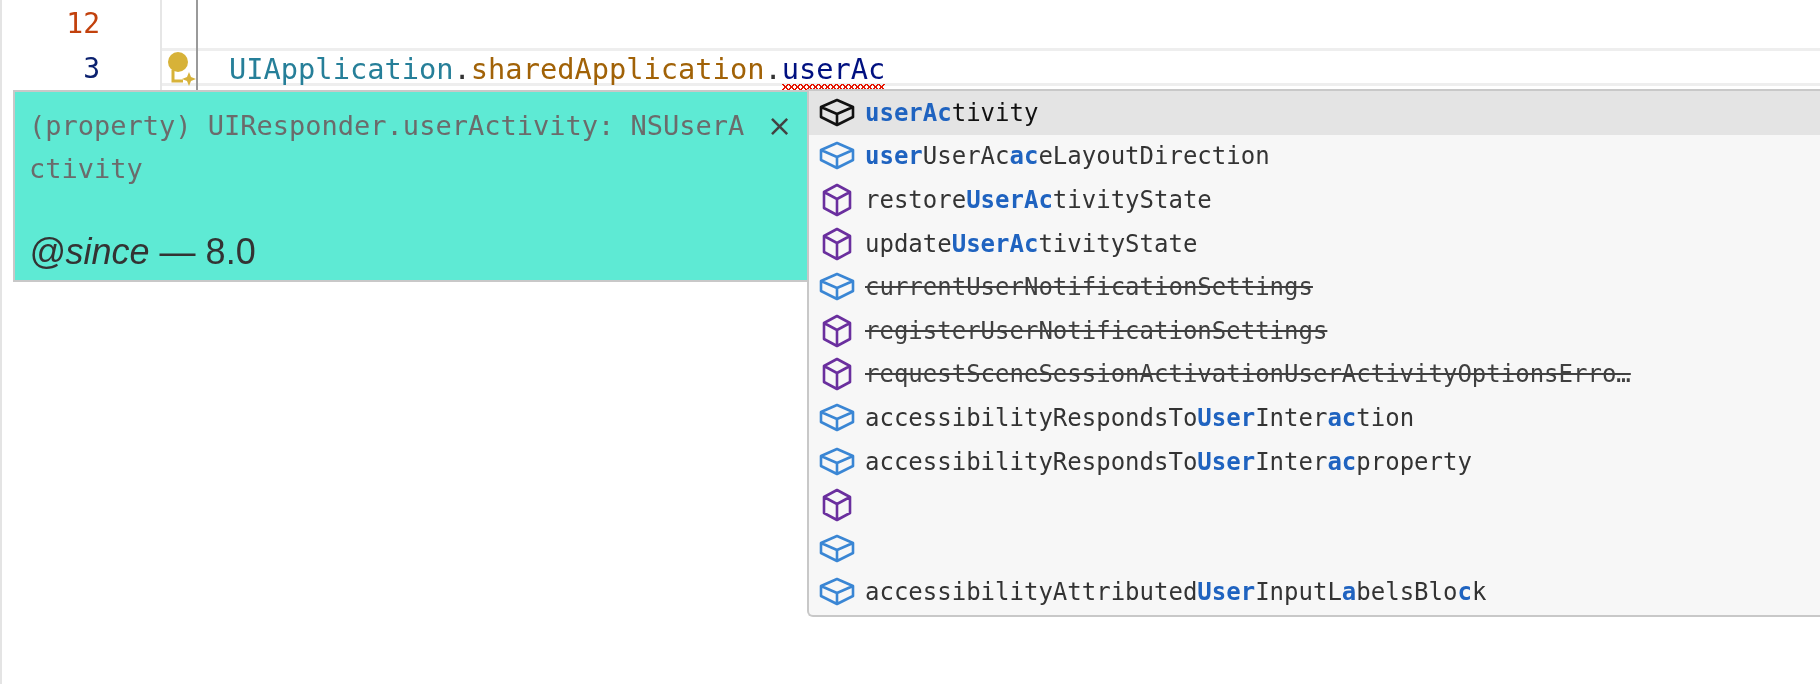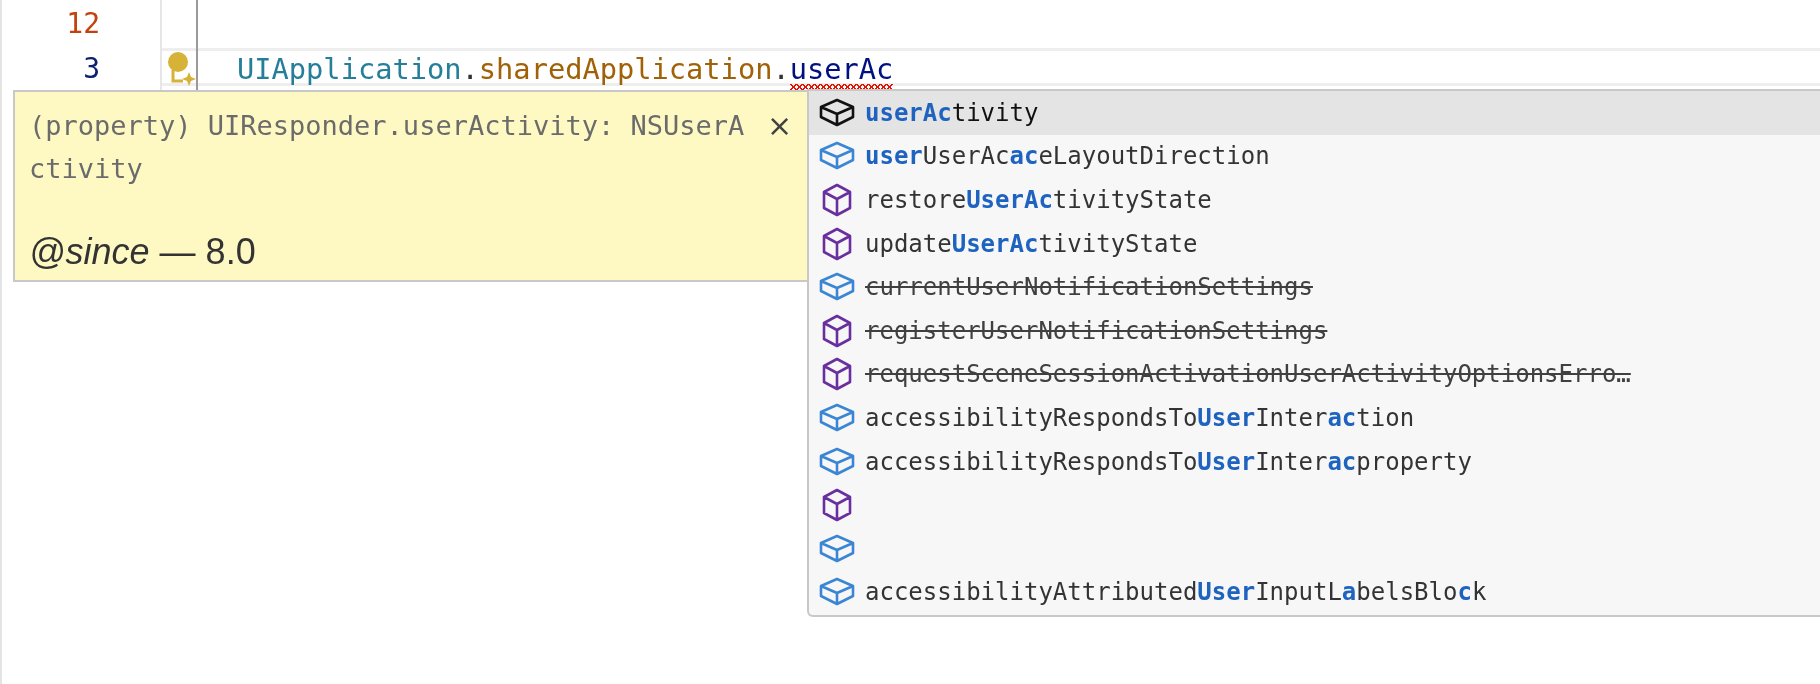--- a/index.html
+++ b/index.html
@@ -18,35 +18,35 @@
   .line-no.l12 { top: 4px; }
   .line-no.l13 { top: 49px; color: #0b216f; }
   .current-line {
     position: absolute; left: 162px; right: 0; top: 48px; height: 38px;
     border-top: 3px solid #eeeeee; border-bottom: 3px solid #eeeeee; box-sizing: border-box;
   }
   .bulb { position: absolute; left: 164px; top: 50px; width: 34px; height: 38px; }
   .code {
     position: absolute; left: 229px; top: 49px; font-size: 28.7px; line-height: 40px; white-space: pre;
   }
-  .tok-type { color: #267f99; margin-left: 8px; }
+  .tok-type { color: #267f99; }
   .tok-prop { color: #a16207; }
   .tok-punct { color: #333333; }
   .tok-typed { color: #001080; position: relative; }
   .squiggle {
     position: absolute; left: 0; right: 0; bottom: -4px; height: 6px;
     background:
       linear-gradient(135deg, transparent 45%, #e51400 45%, #e51400 60%, transparent 60%) 0 0/6px 6px repeat-x,
       linear-gradient(45deg, transparent 45%, #e51400 45%, #e51400 60%, transparent 60%) 0 0/6px 6px repeat-x;
   }
 
   
   .hover-card {
     position: absolute; left: 13px; top: 90px; width: 796px; height: 192px;
-    background: #fef9c3; border: 2px solid #c8c8c8; box-sizing: border-box;
+    background: #5eead4; border: 2px solid #c8c8c8; box-sizing: border-box;
   }
   .hover-sig {
     position: absolute; left: 14px; top: 12px; width: 720px;
     font-size: 27px; line-height: 43px; color: #6b6b6b; word-break: break-all;
   }
   .hover-close {
     position: absolute; left: 752px; top: 14px; font-family: "DejaVu Sans", sans-serif;
     font-size: 30px; line-height: 40px; color: #424242; cursor: pointer;
   }
   .hover-since {

